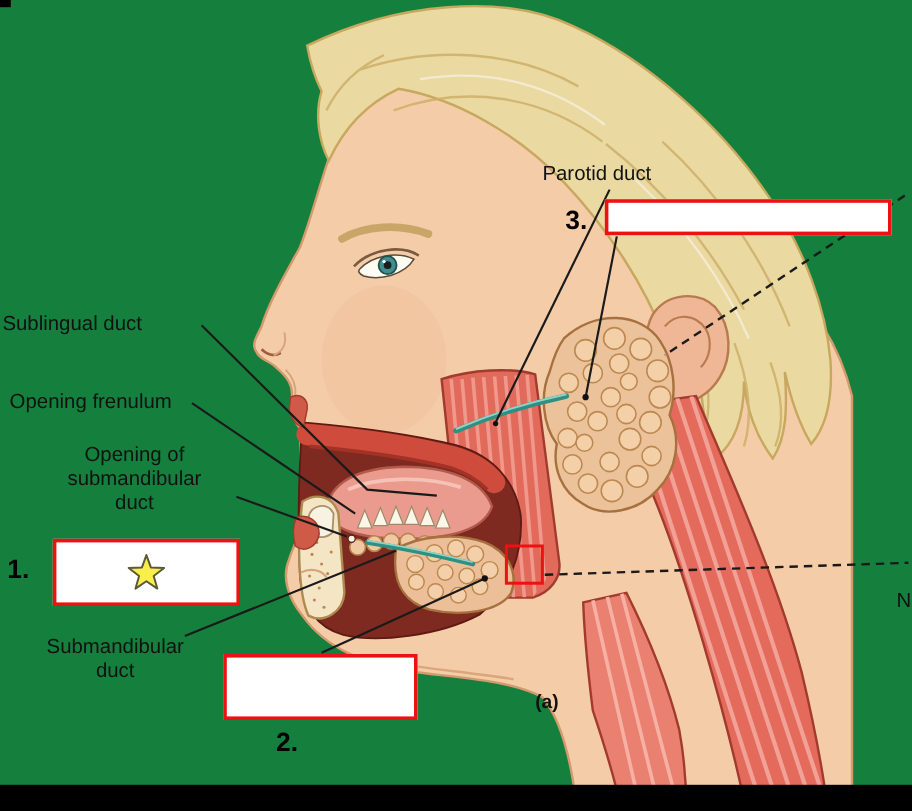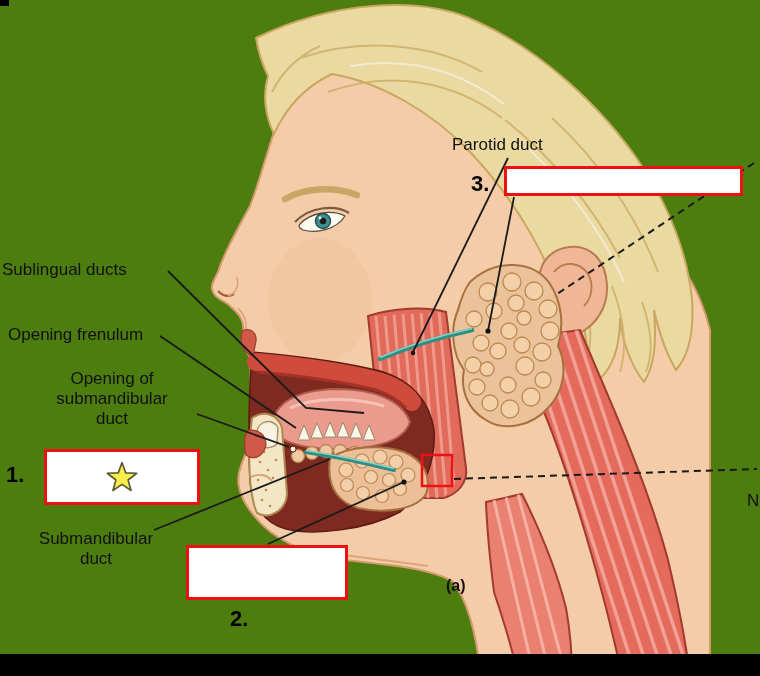--- a/index.html
+++ b/index.html
@@ -1,16 +1,16 @@
 <!DOCTYPE html>
 <html style="--box-red: #ee1111; --star-yellow: #f9ee4b; --duct-teal: #2e8f82; --muscle-red: #e26a5a; --gland-tan: #ecc29a; --skin: #f4cda8; --hair-blonde: #ebd9a2; --mouth-dark: #7e2a20; --line-black: #1a1a1a;"><head>
 <meta charset="utf-8">
 <style>
   html,body{margin:0;padding:0;background:#fff;}
-  .stage{position:relative;width:760px;height:676px;background:#4d7c0f;overflow:hidden;
+  .stage{position:relative;width:760px;height:676px;background:#15803d;overflow:hidden;
          font-family:"Liberation Sans",sans-serif;}
   .art{position:absolute;left:0;top:0;width:760px;height:676px;}
   .lbl{position:absolute;color:#111;font-size:17px;line-height:20px;white-space:nowrap;}
   .lbl.center{text-align:center;white-space:normal;line-height:20px;}
   .qnum{position:absolute;color:#000;font-size:22px;font-weight:bold;}
   .qbox{position:absolute;box-sizing:border-box;background:#fff;
         border:3px solid var(--box-red,#ee1111);
         display:flex;align-items:center;justify-content:center;}
   .panel{position:absolute;font-weight:bold;font-size:16px;color:#111;}
   .edge-label{position:absolute;font-size:17px;color:#111;}
@@ -236,21 +236,21 @@
     </g>
 
     <g stroke="#1a1a1a" stroke-width="2" stroke-dasharray="7 5" fill="none">
       <path d="M754,163 L554,296"></path>
       <path d="M454,479 L757,469"></path>
     </g>
     <rect x="422" y="455" width="30" height="31" fill="none" stroke="var(--box-red,#ee1111)" stroke-width="2.5"></rect>
   </svg>
 
   <div class="lbl" style="left:452px;top:135px;">Parotid duct</div>
-  <div class="lbl" style="left:2px;top:260px;">Sublingual ducts</div>
+  <div class="lbl" style="left:2px;top:260px;">Sublingual duct</div>
   <div class="lbl" style="left:8px;top:325px;">Opening frenulum</div>
 
   <div class="lbl center" style="left:30px;top:369px;width:164px;">
     <div>Opening of</div>
     <div>submandibular</div>
     <div>duct</div>
   </div>
 
   <div class="lbl center" style="left:14px;top:529px;width:164px;">
     <div>Submandibular</div>

